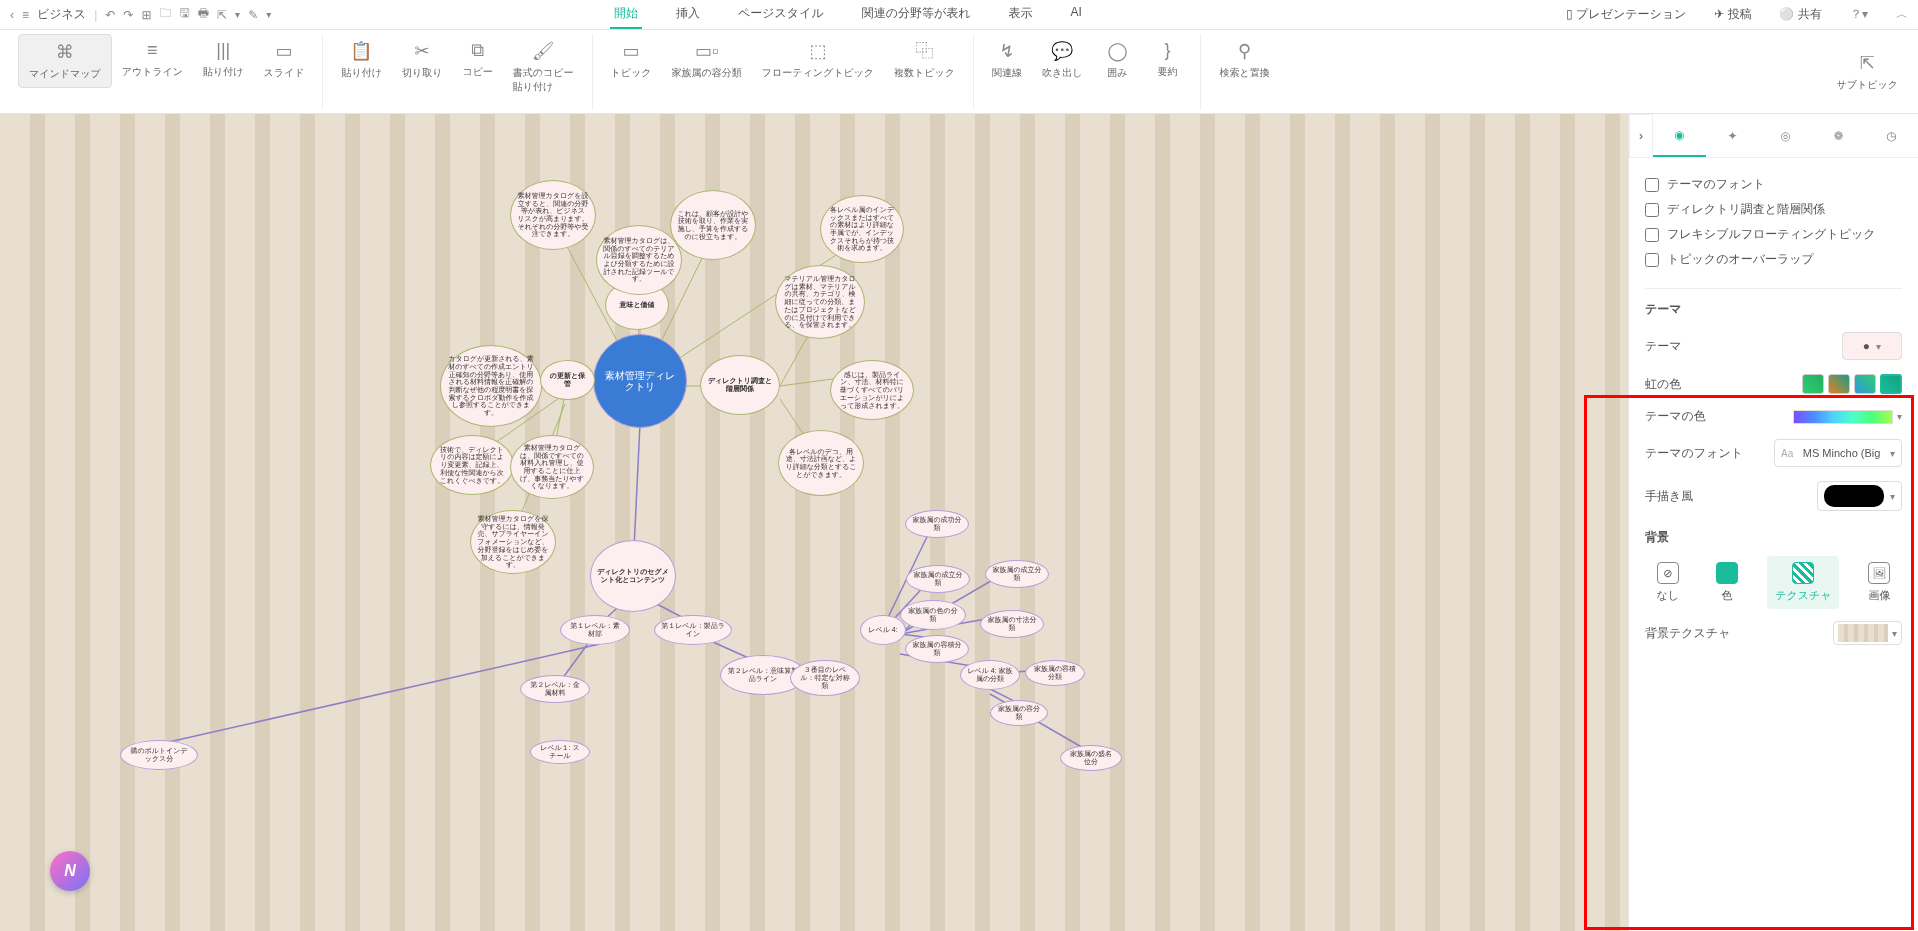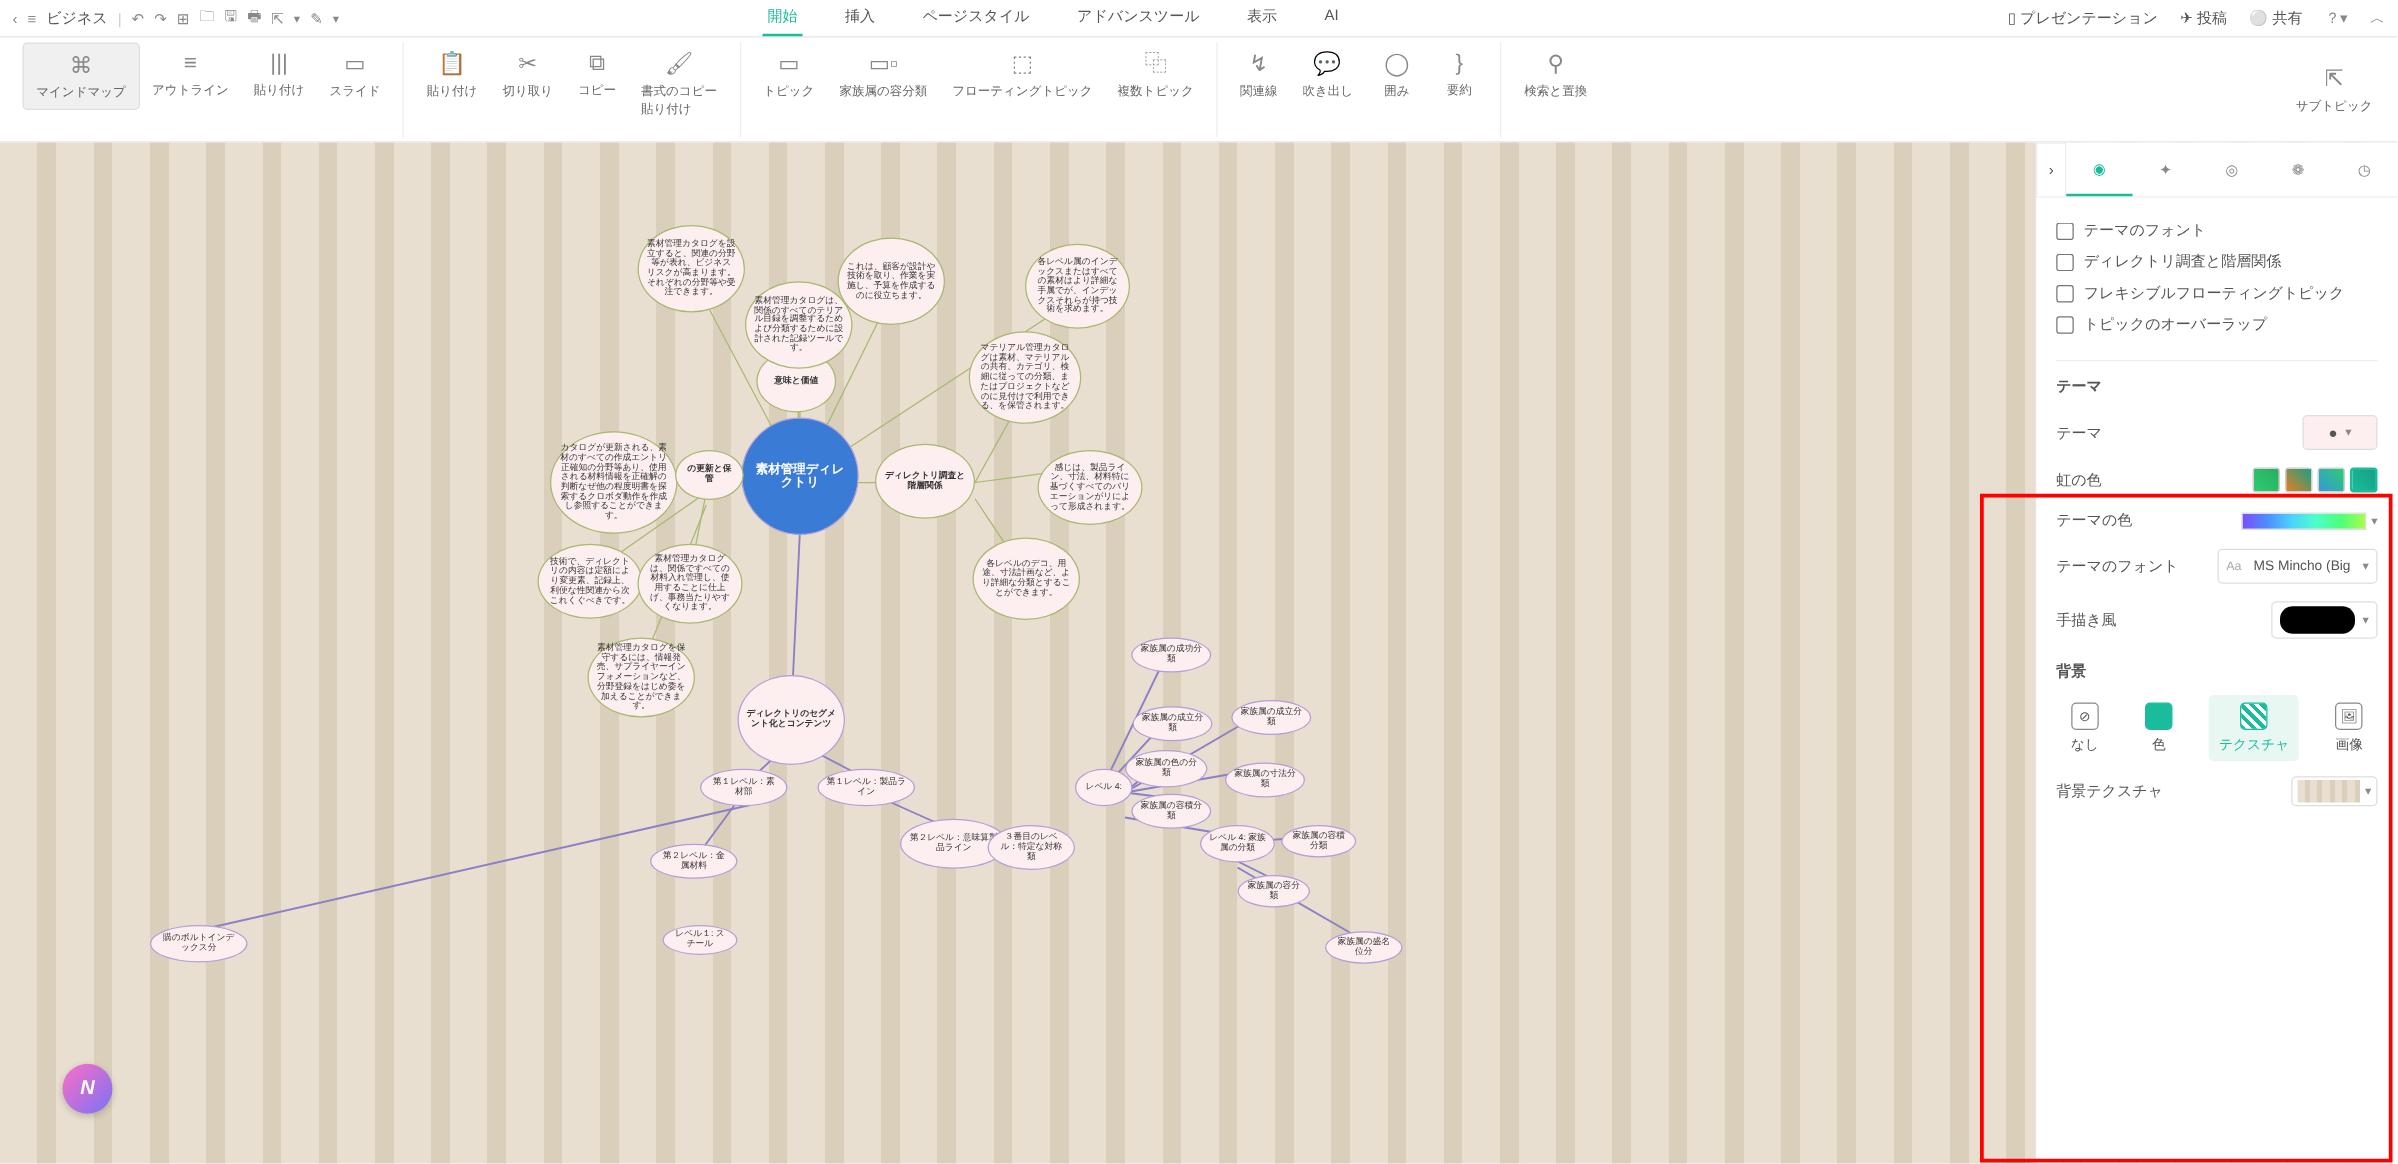--- a/index.html
+++ b/index.html
@@ -4,37 +4,37 @@
 <style>
 * { box-sizing: border-box; margin: 0; padding: 0; font-family: -apple-system, "Hiragino Sans", "Meiryo", sans-serif; }
 body { width: 1918px; height: 931px; overflow: hidden; background: #fff; position: relative; }
 
 
 .top-menu { height: 30px; display: flex; align-items: center; padding: 0 10px; border-bottom: 1px solid #e5e5e5; font-size: 12px; color: #555; }
 .top-menu .left { display: flex; align-items: center; gap: 8px; }
 .top-menu .tabs { display: flex; gap: 30px; margin-left: 120px; position: absolute; left: 490px; }
 .top-menu .tab { padding: 5px 4px; cursor: pointer; }
 .top-menu .tab.active { color: #1abc9c; border-bottom: 2px solid #1abc9c; text-align: center; }
-.top-menu .right { margin-left: auto; display: flex; align-items: center; gap: 18px; }
+.top-menu .right { margin-left: auto; display: flex; align-items: center; gap: 28px; }
 .icon-btn { color: #888; cursor: pointer; }
 
 
 .ribbon { height: 84px; display: flex; align-items: center; padding: 4px 10px; border-bottom: 1px solid #e5e5e5; gap: 0; }
 .ribbon-group { display: flex; align-items: flex-start; padding: 0 8px; height: 76px; border-right: 1px solid #eee; }
 .ribbon-item { display: flex; flex-direction: column; align-items: center; justify-content: center; gap: 4px; padding: 6px 10px; font-size: 10px; color: #666; cursor: pointer; border-radius: 4px; min-width: 50px; }
 .ribbon-item.active-view { background: #f0f0f0; border: 1px solid #ddd; }
 .ribbon-item .ri-icon { font-size: 18px; color: #888; }
 .ribbon-export { margin-left: auto; }
 
 
 .canvas-wrap { position: relative; width: 100%; height: calc(100% - 114px); background: repeating-linear-gradient(90deg, #e8dfd0 0 30px, #d9cfba 30px 45px); overflow: hidden; }
 .canvas { position: absolute; inset: 0; }
 .node { position: absolute; background: #fdeef0; border: 1px solid #b49ed8; border-radius: 50%; display: flex; align-items: center; justify-content: center; text-align: center; font-size: 7px; color: #333; padding: 6px; line-height: 1.1; }
 .node.olive { border-color: #a8b86f; }
-.node.central { background: #3a7bd5; color: #fff; font-size: 10px; font-weight: bold; width: 94px; height: 94px; text-align: center; }
+.node.central { background: #3a7bd5; color: #fff; font-size: 10px; font-weight: normal; width: 94px; height: 94px; text-align: center; }
 .edge { position: absolute; pointer-events: none; }
 
 
 .right-panel { position: absolute; top: 114px; right: 0; width: 290px; bottom: 0; background: #fff; border-left: 1px solid #e5e5e5; font-size: 12px; color: #555; display: flex; flex-direction: column; }
 .rp-tabs { display: flex; align-items: center; height: 44px; border-bottom: 1px solid #eee; }
 .rp-tab { flex: 1; display: flex; align-items: center; justify-content: center; height: 100%; cursor: pointer; color: #888; }
 .rp-tab.active { color: #1abc9c; border-bottom: 2px solid #1abc9c; }
 .rp-collapse { width: 24px; height: 44px; display: flex; align-items: center; justify-content: center; border: 1px solid #eee; cursor: pointer; }
 .rp-body { padding: 10px 16px; overflow-y: auto; flex: 1; }
 .rp-check { display: flex; align-items: center; gap: 8px; margin: 8px 0; }
@@ -74,21 +74,21 @@
     <span class="icon-btn">🖶</span>
     <span class="icon-btn">⇱</span>
     <span class="chev">▾</span>
     <span class="icon-btn">✎</span>
     <span class="chev">▾</span>
   </div>
   <div class="tabs">
     <span class="tab active">開始</span>
     <span class="tab">挿入</span>
     <span class="tab">ページスタイル</span>
-    <span class="tab">アドバンスツール</span>
+    <span class="tab">関連の分野等が表れ</span>
     <span class="tab">表示</span>
     <span class="tab">AI</span>
   </div>
   <div class="right">
     <span>▯ <span>プレゼンテーション</span></span>
     <span>✈ <span>投稿</span></span>
     <span>⚪ <span>共有</span></span>
     <span class="icon-btn">？▾</span>
     <span class="icon-btn">︿</span>
   </div>

